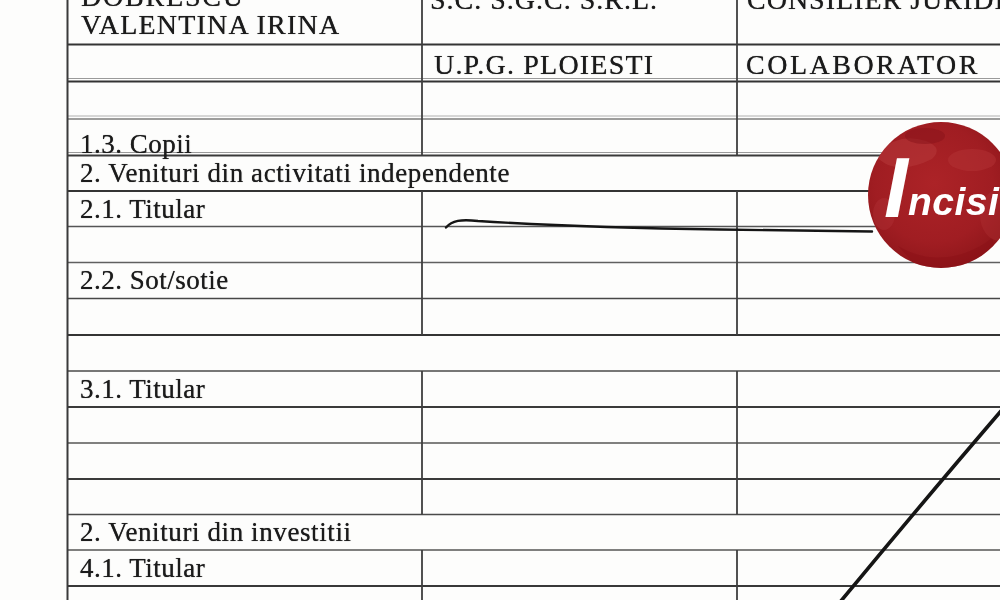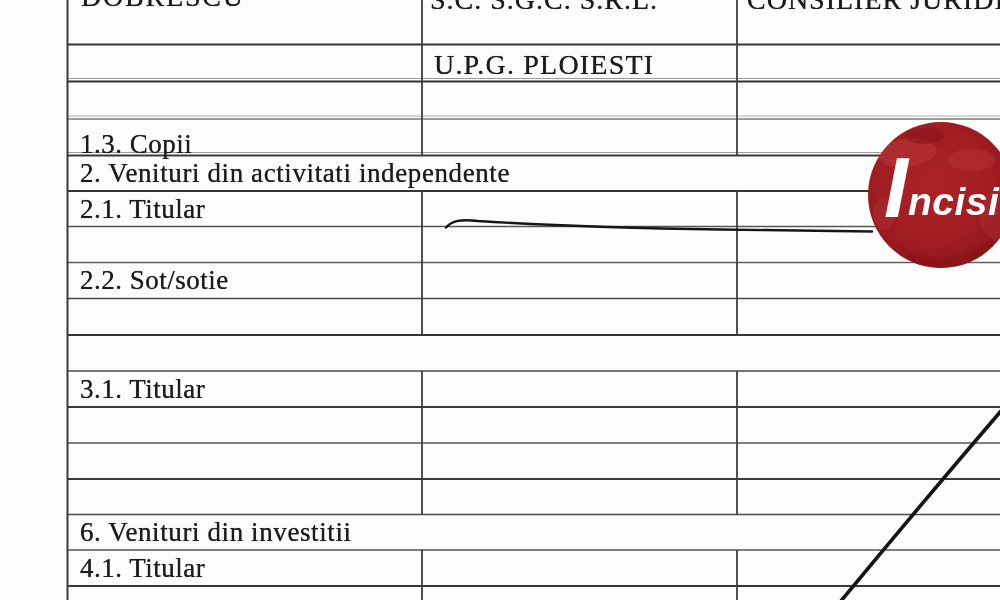--- a/index.html
+++ b/index.html
@@ -77,30 +77,32 @@
       <line x1="737" y1="550" x2="737" y2="600" stroke="#3f3f3f" stroke-width="1.8"></line>
     </g>
 
     <g stroke="#151515" fill="none" stroke-linecap="round">
       <path d="M446,227.5 C452,220.5 461,219 478,221 C555,226 648,228.5 720,229.5 C790,230.5 838,231 872,231.5" stroke-width="2.4"></path>
       <path d="M841,601 C884,549 940,482 1001,411" stroke-width="3.6"></path>
     </g>
   </svg>
 
   <div class="lbl caps" style="left:81px;top:-17px;">DOBRESCU</div>
+  <div class="lbl caps" style="left:81px;top:11px;letter-spacing:1.2px;">VALENTINA IRINA</div>
   <div class="lbl caps" style="left:430px;top:-14px;letter-spacing:1px;">S.C. S.G.C. S.R.L.</div>
   <div class="lbl caps" style="left:747px;top:-14px;letter-spacing:1px;">CONSILIER JURIDIC</div>
   <div class="lbl caps" style="left:434px;top:51px;letter-spacing:1.2px;">U.P.G. PLOIESTI</div>
+  <div class="lbl caps" style="left:746px;top:51px;letter-spacing:2.5px;">COLABORATOR</div>
 
   <div class="lbl" style="left:80px;top:103px;margin-top:28px;">1.3. Copii</div>
   <div class="lbl section" style="left:80px;top:160px;">2. Venituri din activitati independente</div>
   <div class="lbl" style="left:80px;top:196px;text-align:center;">2.1. Titular</div>
   <div class="lbl" style="left:80px;top:267px;">2.2. Sot/sotie</div>
   <div class="lbl" style="left:80px;top:376px;">3.1. Titular</div>
-  <div class="lbl section" style="left:80px;top:519px;">6. Venituri din investitii</div>
+  <div class="lbl section" style="left:80px;top:519px;">2. Venituri din investitii</div>
   <div class="lbl" style="left:80px;top:555px;">4.1. Titular</div>
 
   <svg class="layer" width="1000" height="600" viewBox="0 0 1000 600">
     <defs>
       <radialGradient id="redg" cx="45%" cy="42%" r="65%">
         <stop offset="0%" stop-color="#ac2327"></stop>
         <stop offset="62%" stop-color="#a01d22"></stop>
         <stop offset="100%" stop-color="#8a1418"></stop>
       </radialGradient>
       <clipPath id="circclip">

